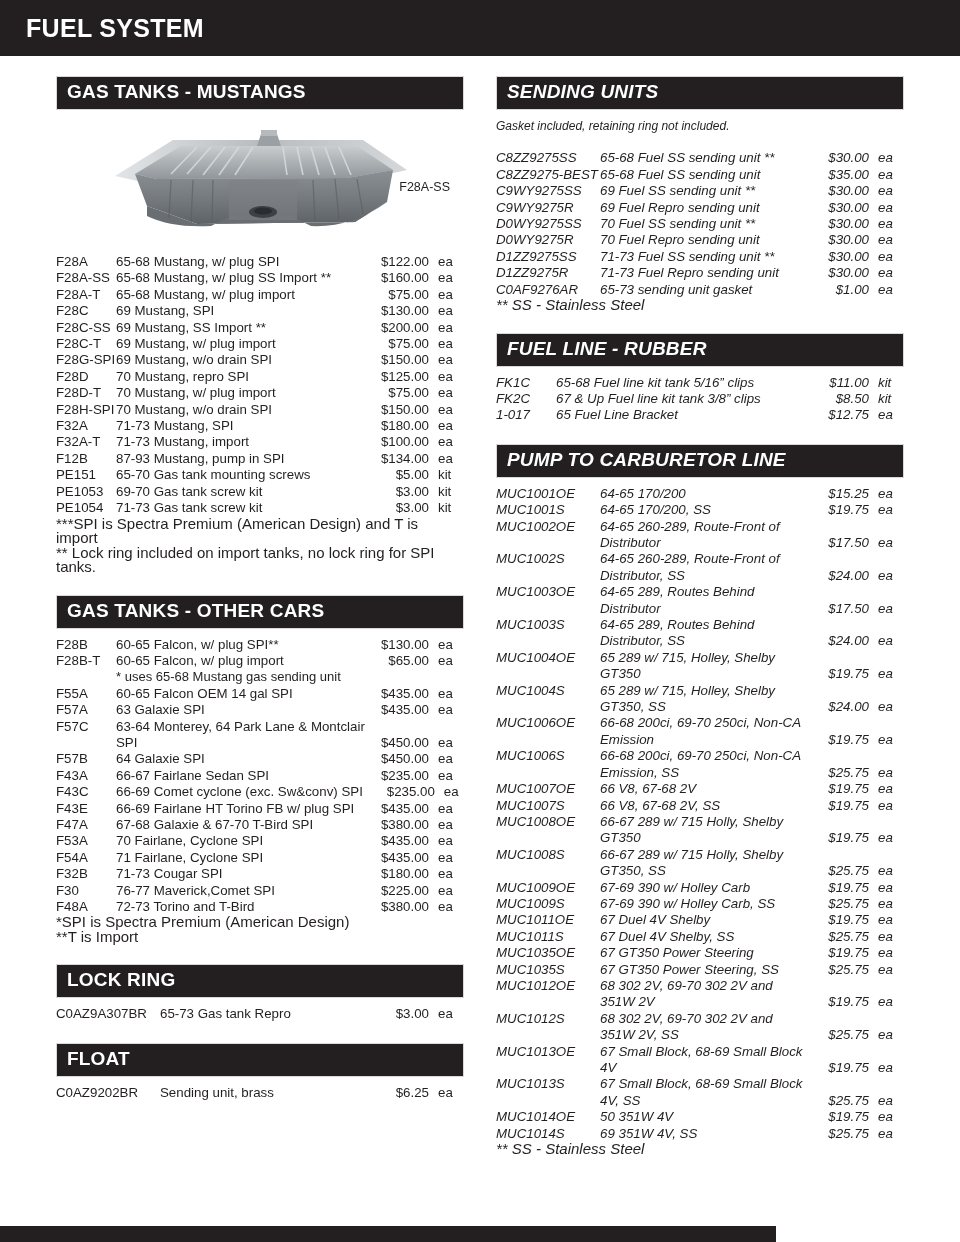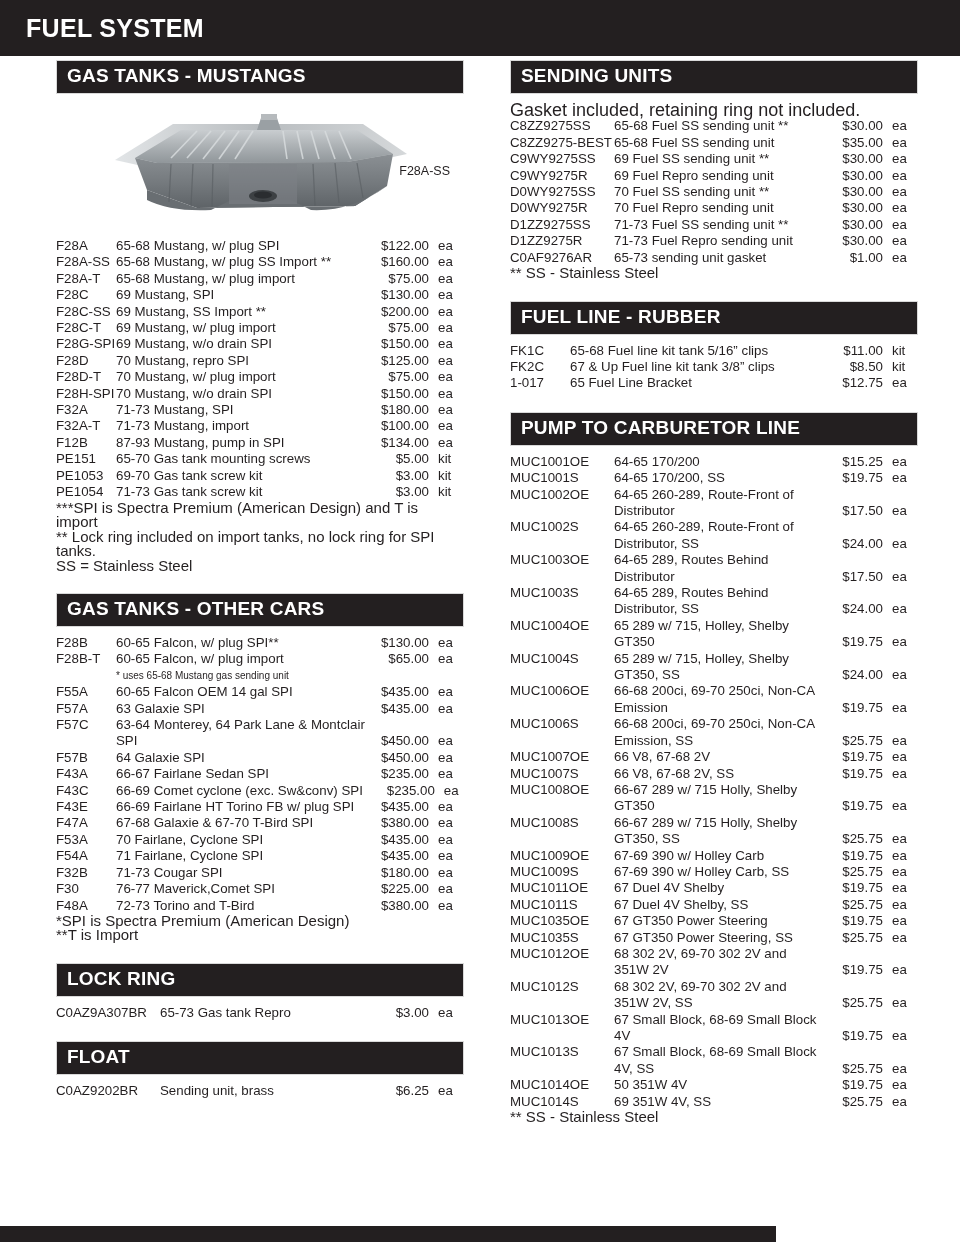--- a/index.html
+++ b/index.html
@@ -29,23 +29,23 @@
     letter-spacing: 0.3px;
     color: #ffffff;
   }
 
   
   .col {
     position: absolute;
     top: 56px;
   }
   .col-left  { left: 40px;  width: 440px; }
-  .col-right { left: 494px; width: 440px; }
-
-  .col-inner { padding: 4px 16px 0 16px; }
+  .col-right { left: 480px; width: 440px; font-style: italic; }
+
+  .col-inner { padding: 20px 16px 0 16px; }
 
   
   .section-bar {
     background: #231f20;
     border: 1px solid #d9d9d9;
     color: #ffffff;
     font-size: 19px;
     font-weight: bold;
     letter-spacing: 0.2px;
     padding: 4px 10px 6px 10px;
@@ -86,23 +86,23 @@
   
   .row.cont .pn { visibility: hidden; }
 
   
   .note {
     font-size: 15px;
     line-height: 14.5px;
     padding-right: 8px;
   }
   .lead-note {
-    font-size: 18px;
+    font-size: 12px;
     line-height: 16.4px;
-    margin-bottom: 0px;
+    margin-bottom: 16px;
   }
   .gap-md { height: 20px; }
 
   
   .photo-wrap {
     position: relative;
     height: 128px;
     margin: 2px 0 8px 0;
   }
   .tank {
@@ -312,42 +312,41 @@
         <div class="row">
           <div class="pn">PE1054</div>
           <div class="desc">71-73 Gas tank screw kit</div>
           <div class="price">$3.00</div>
           <div class="unit">kit</div>
         </div>
       </div>
     <div>
         <div class="note">***SPI is Spectra Premium (American Design) and T is import</div>
         <div class="note">** Lock ring included on import tanks, no lock ring for SPI tanks.</div>
-        <div class="note">SS = Stainless Steel</div>
       </div>
 
     <div class="gap-md"></div>
 
     <div class="section-bar">GAS TANKS - OTHER CARS</div>
     <div class="rows">
         <div class="row">
           <div class="pn">F28B</div>
           <div class="desc">60-65 Falcon, w/ plug SPI**</div>
           <div class="price">$130.00</div>
           <div class="unit">ea</div>
         </div>
         <div class="row">
           <div class="pn">F28B-T</div>
           <div class="desc">60-65 Falcon, w/ plug import</div>
           <div class="price">$65.00</div>
           <div class="unit">ea</div>
         </div>
         <div class="row">
           <div class="pn"></div>
-          <div class="desc" style="font-size: 10px;">* uses 65-68 Mustang gas sending unit</div>
+          <div class="desc" style="font-size: 13px;">* uses 65-68 Mustang gas sending unit</div>
           <div class="price"></div>
           <div class="unit"></div>
         </div>
         <div class="row">
           <div class="pn">F55A</div>
           <div class="desc">60-65 Falcon OEM 14 gal SPI</div>
           <div class="price">$435.00</div>
           <div class="unit">ea</div>
         </div>
         <div class="row">

